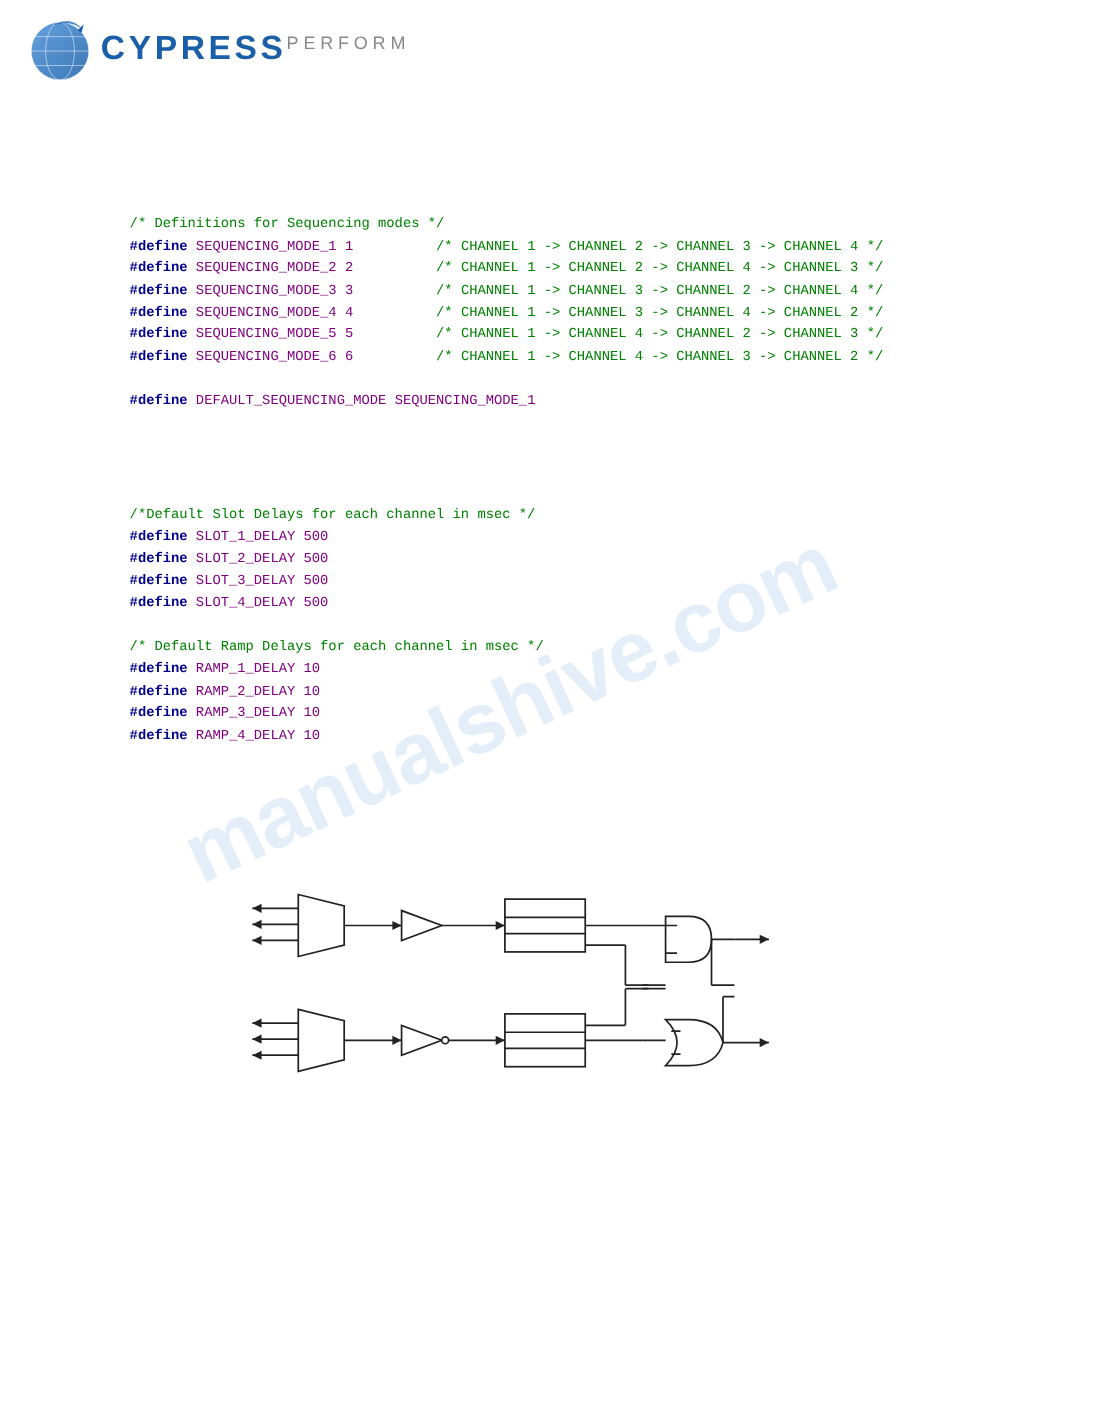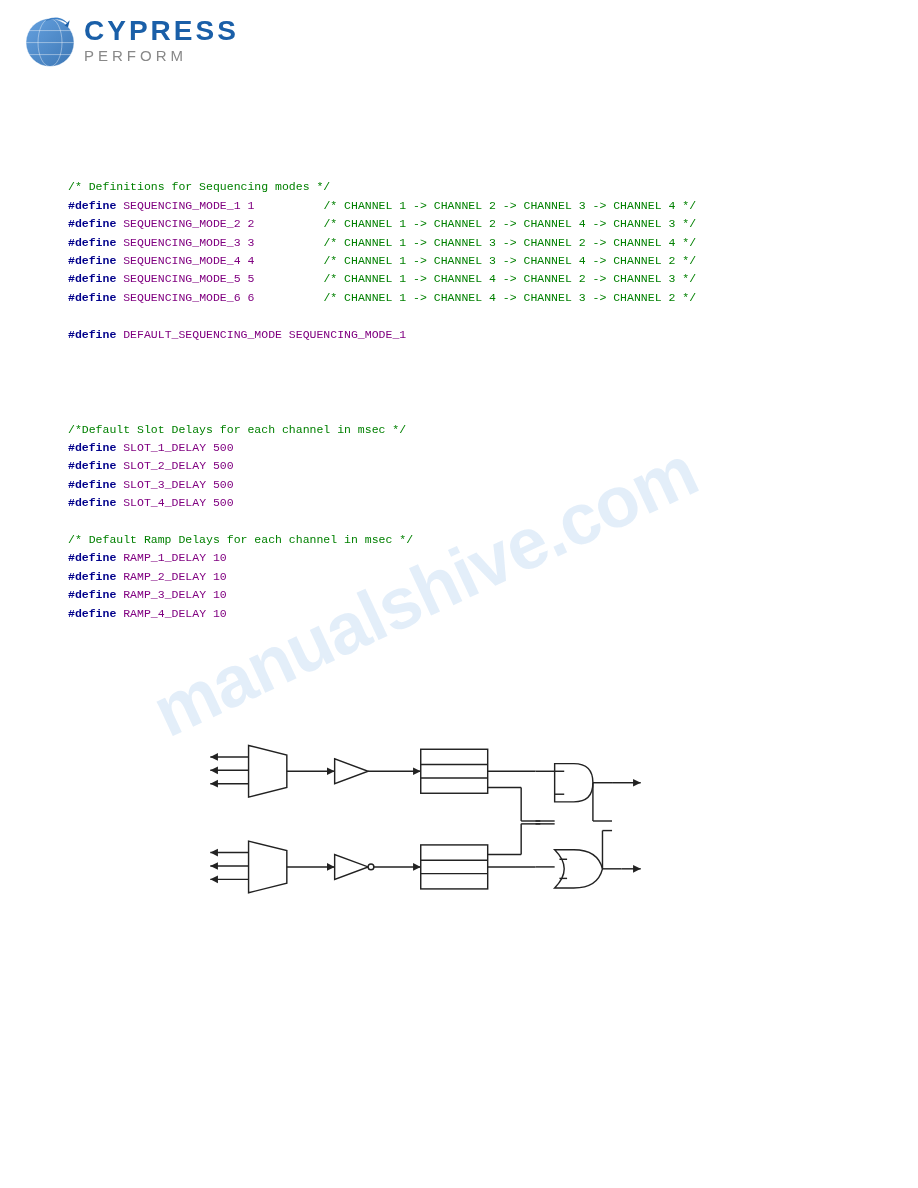--- a/index.html
+++ b/index.html
@@ -22,41 +22,41 @@
       display: flex;
       align-items: center;
     }
     .logo-globe {
       width: 60px;
       height: 60px;
       margin-right: 4px;
     }
     .logo-text {
       display: flex;
-      flex-direction: column;
+      flex-direction: row;
     }
     .logo-cypress {
       font-family: Arial, sans-serif;
       font-size: 28px;
       font-weight: bold;
       color: #1a5fa8;
       letter-spacing: 3px;
       line-height: 1;
     }
     .logo-perform {
       font-family: Arial, sans-serif;
       font-size: 15px;
       color: #888;
       letter-spacing: 4px;
       margin-top: 2px;
     }
 
     
     .code-section {
-      padding: 20px 68px;
+      padding: 20px 108px;
       margin-top: 60px;
     }
     .code-block {
       font-size: 11.5px;
       line-height: 1.6;
       white-space: pre;
     }
     .c-comment { color: #008000; }
     .c-keyword { color: #00008b; font-weight: bold; }
     .c-number { color: #800080; }

